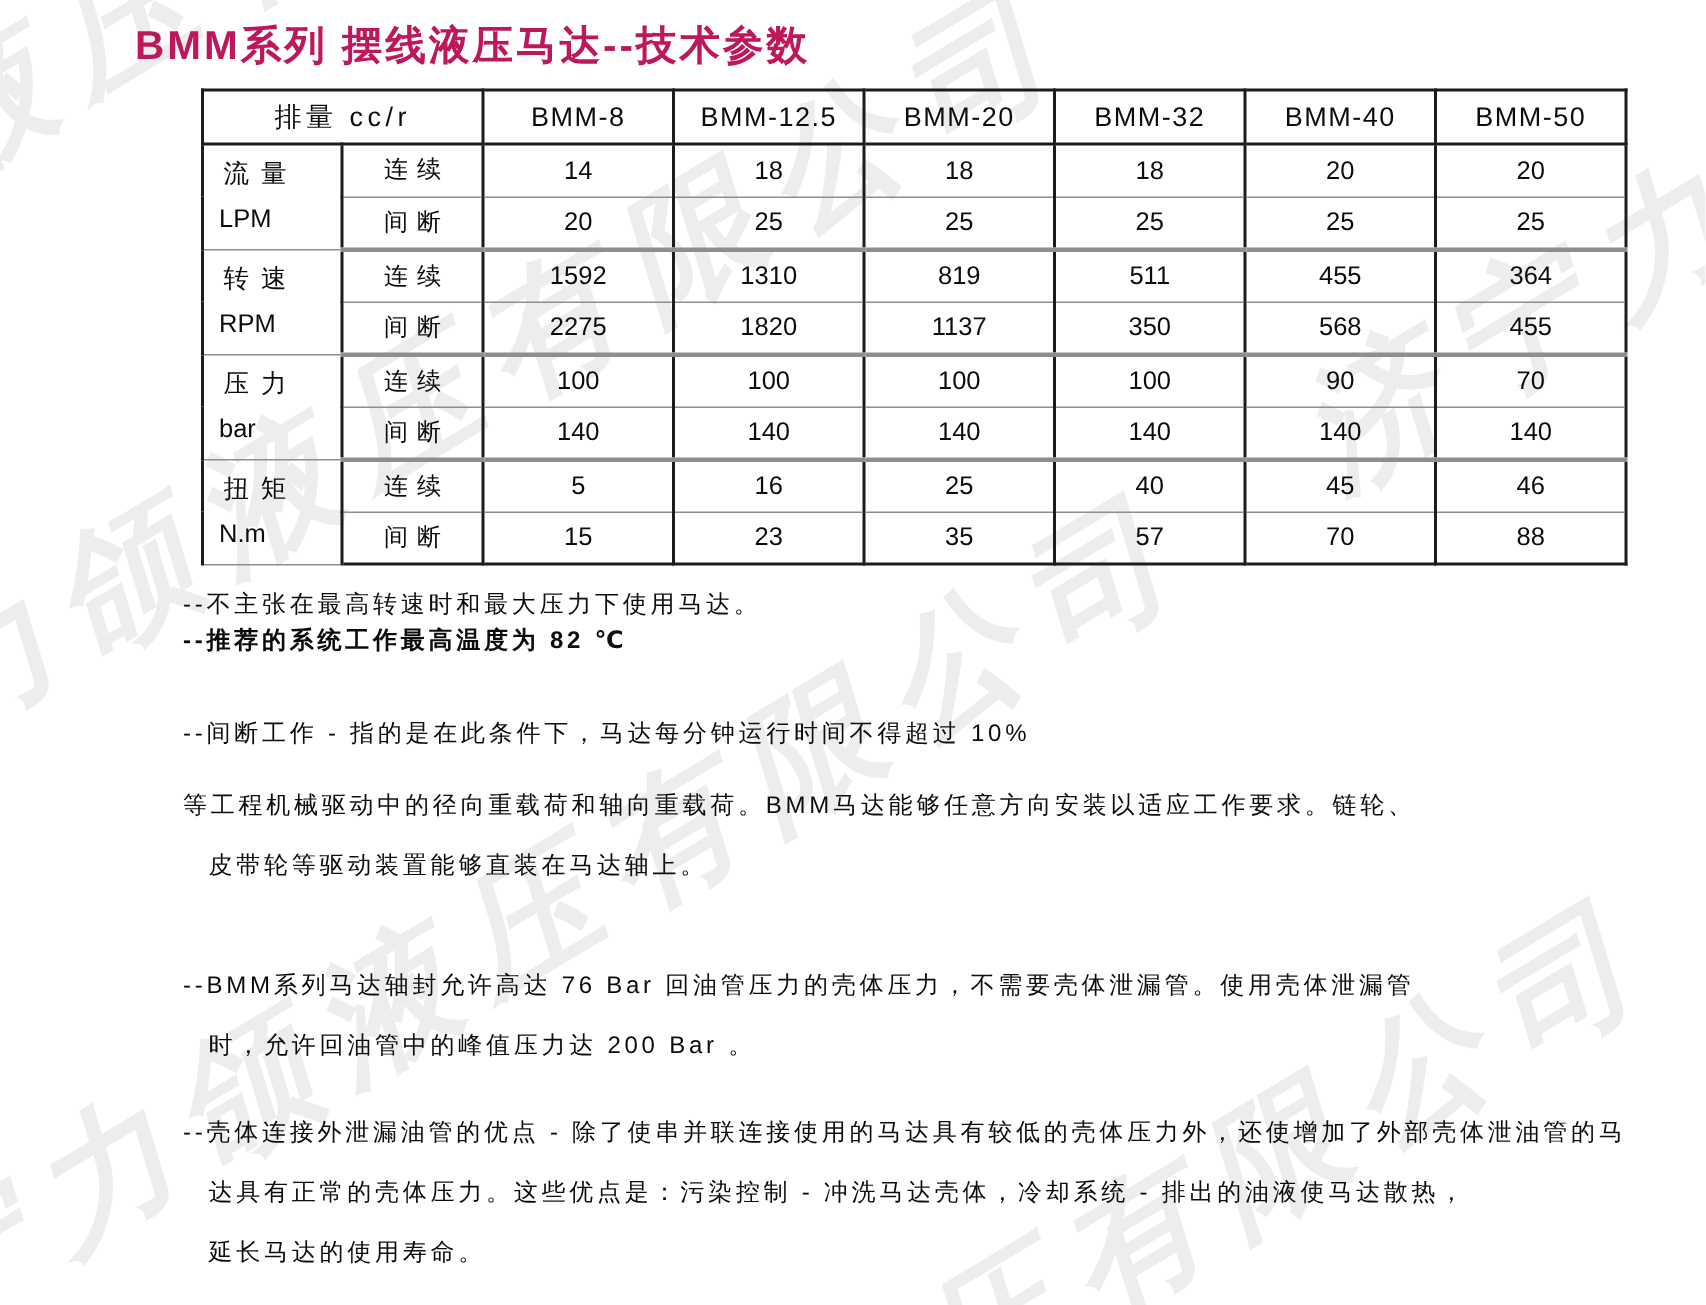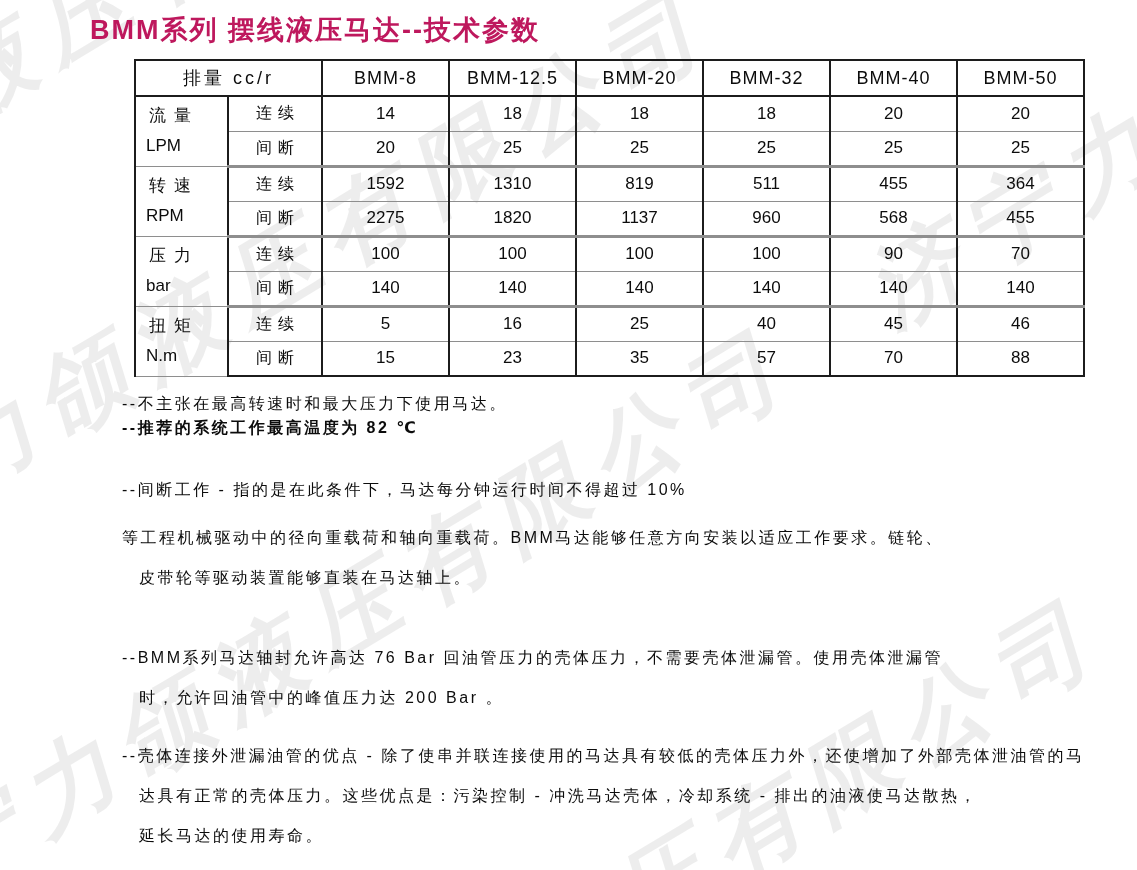--- a/index.html
+++ b/index.html
@@ -156,21 +156,21 @@
           <td class="value-cell">819</td>
           <td class="value-cell">511</td>
           <td class="value-cell">455</td>
           <td class="value-cell">364</td>
         </tr>
         <tr class="group-end">
           <td class="mode-cell">间断</td>
           <td class="value-cell">2275</td>
           <td class="value-cell">1820</td>
           <td class="value-cell">1137</td>
-          <td class="value-cell">960</td>
+          <td class="value-cell">350</td>
           <td class="value-cell">568</td>
           <td class="value-cell">455</td>
         </tr>
         <tr class="sub-split">
           <td rowspan="2" class="param-cell">
             <div class="param-name">压力</div>
             <div class="param-unit">bar</div>
           </td>
           <td class="mode-cell">连续</td>
           <td class="value-cell">100</td>

